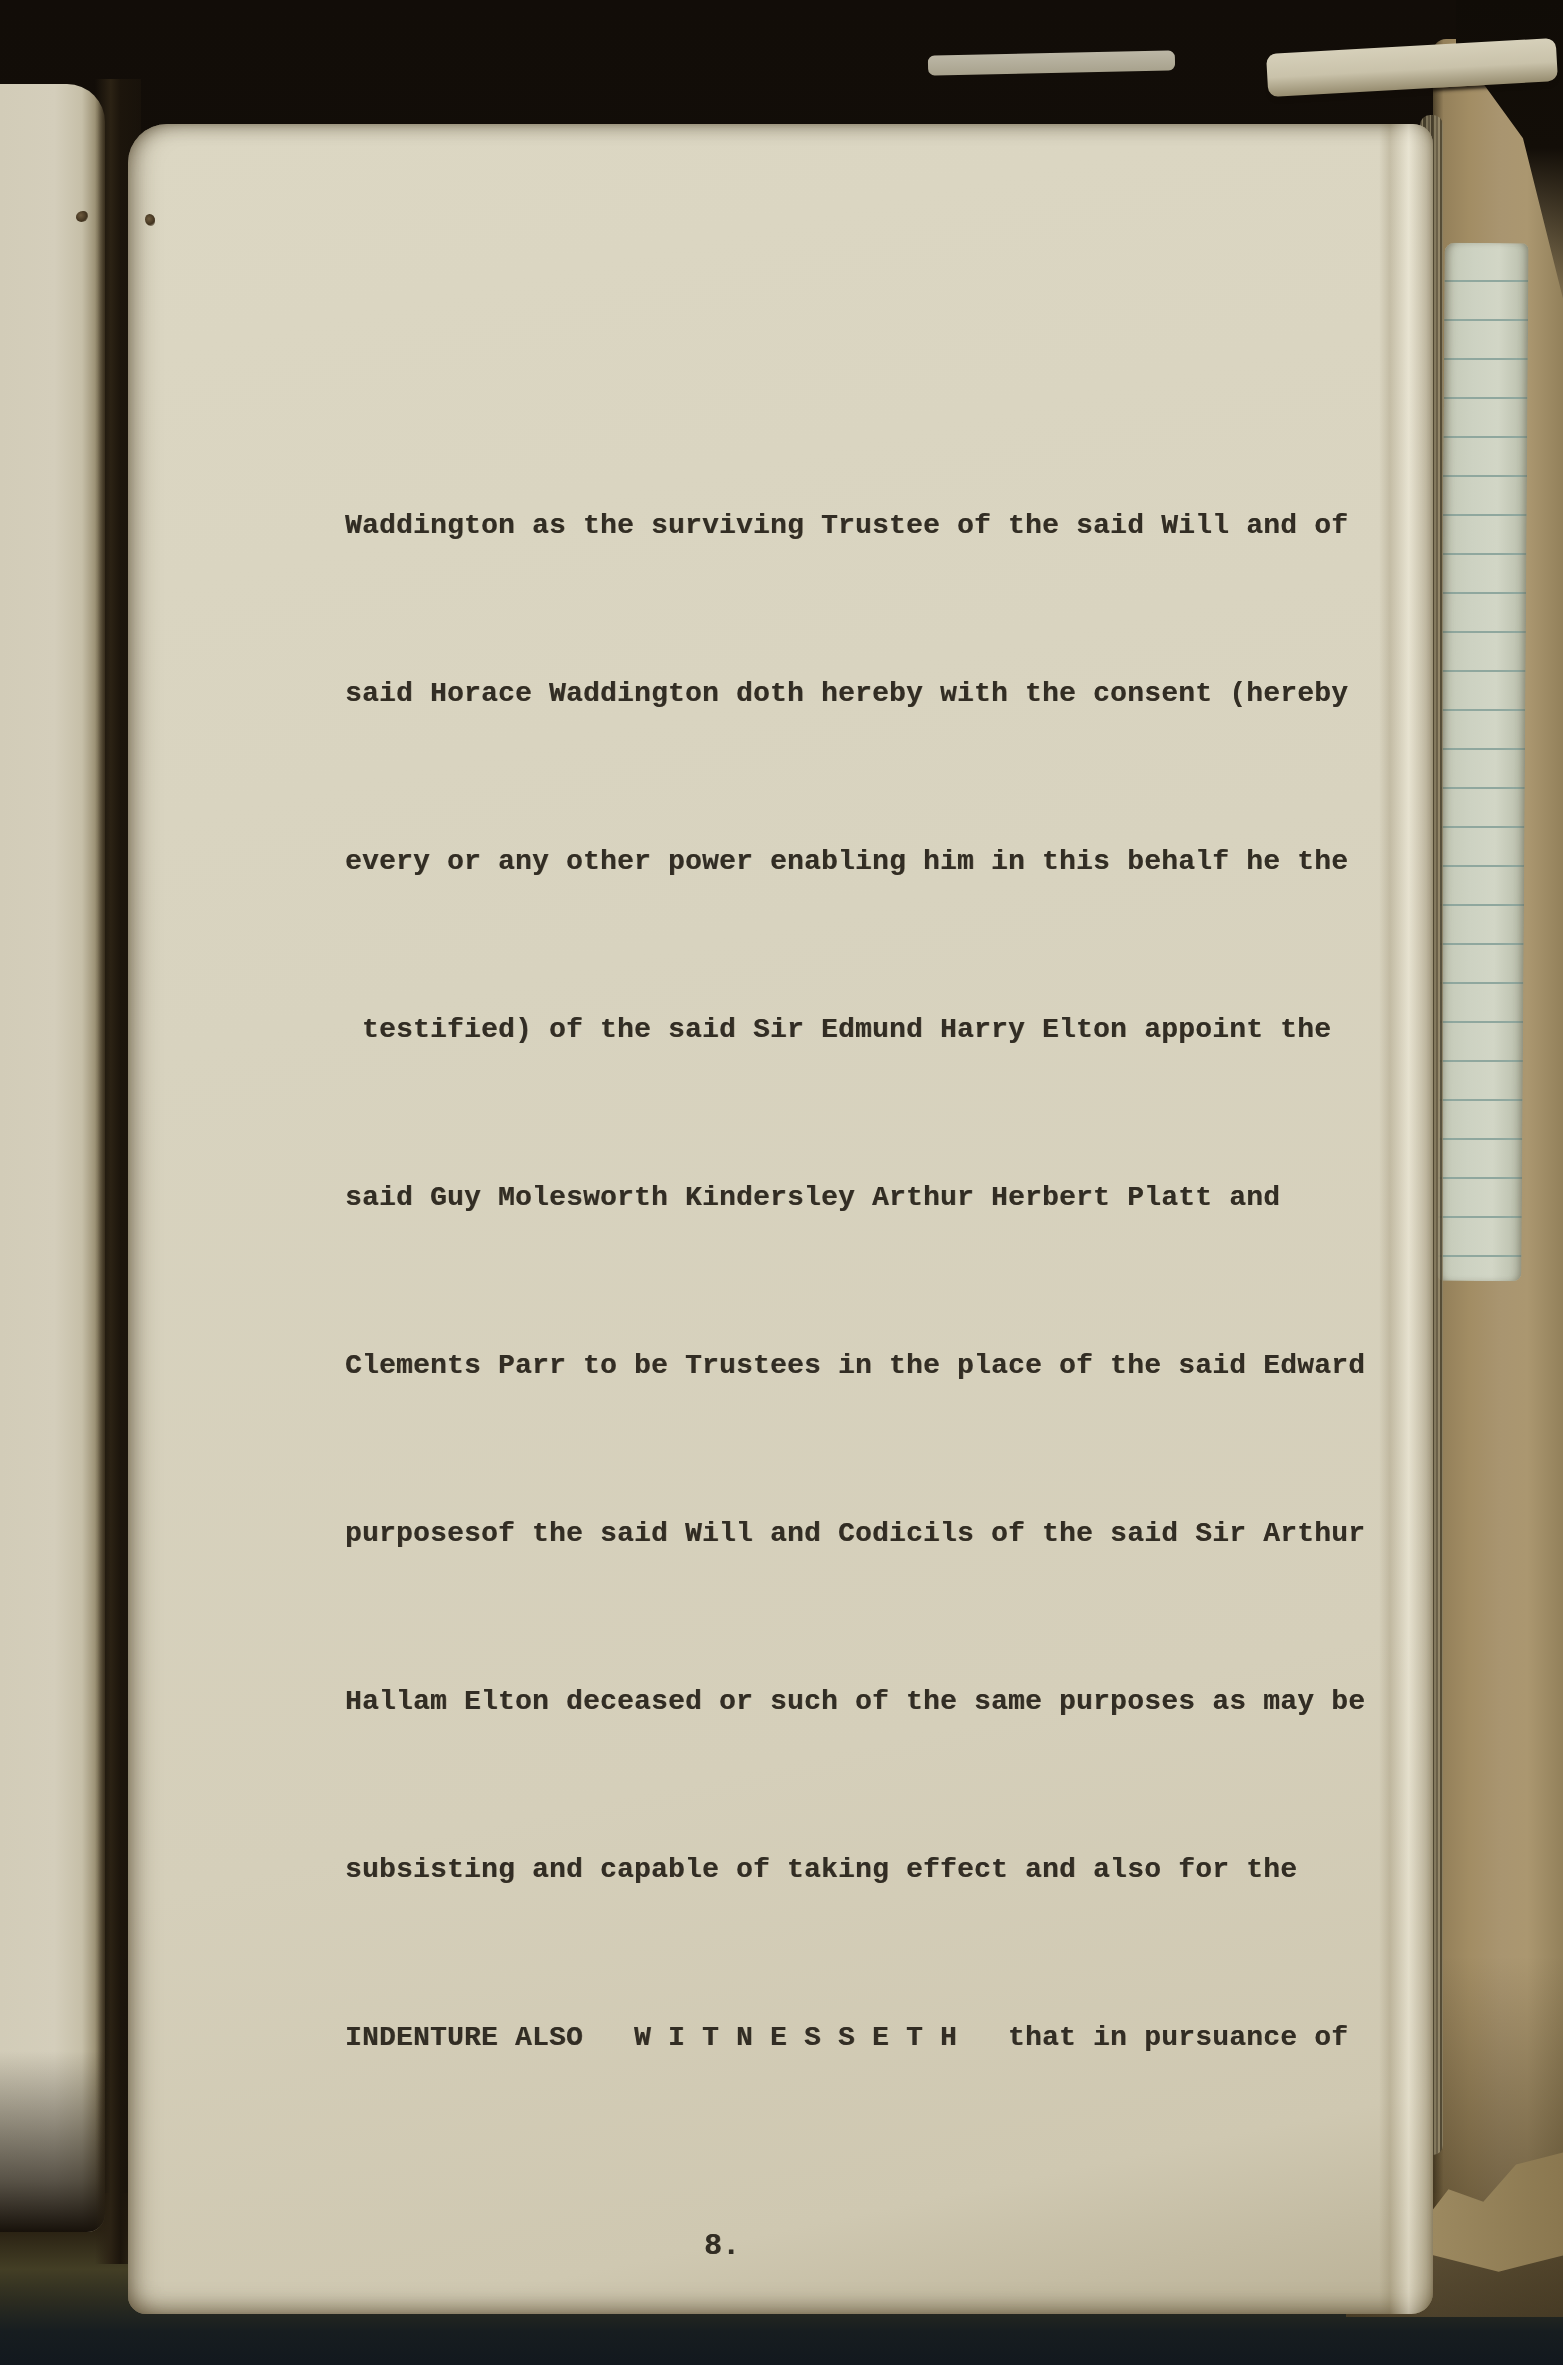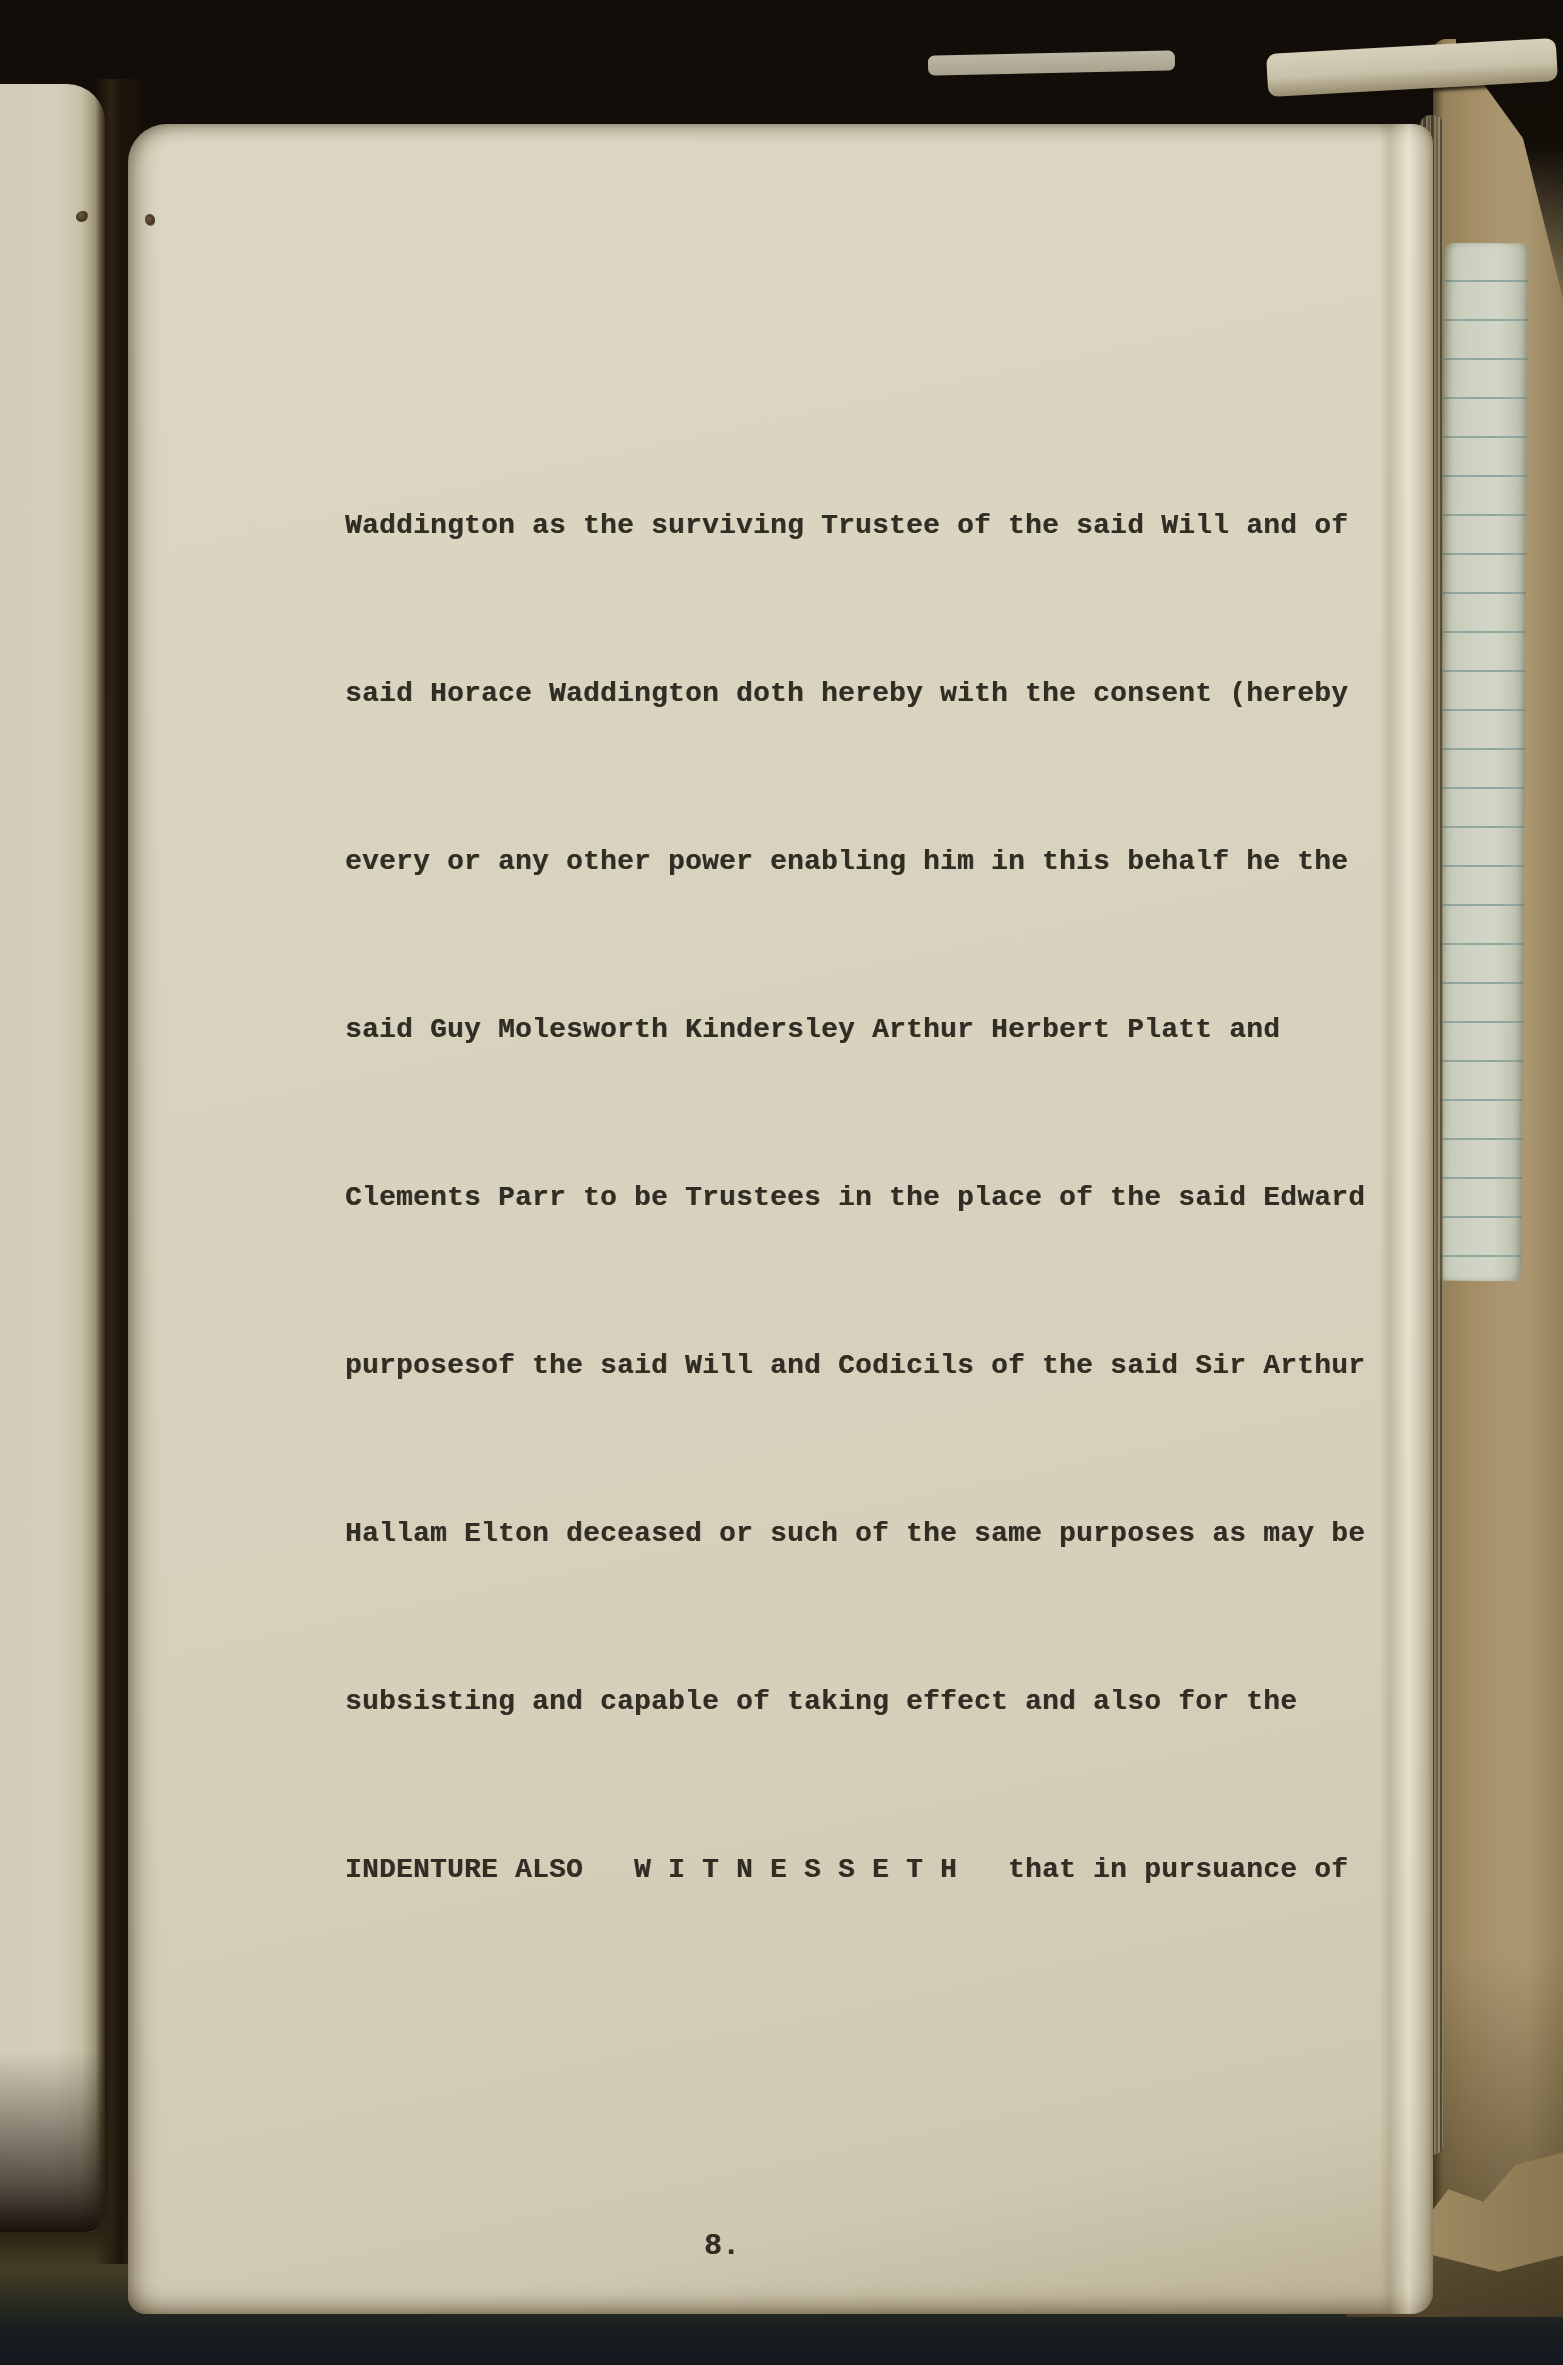--- a/index.html
+++ b/index.html
@@ -220,20 +220,21 @@
   <div class="left-strip"></div>
   <div class="gutter-shadow"></div>
 
   <div class="page">
     <div class="page-curl"></div>
 
     <div class="text-block">
       <div class="tline">Waddington as the surviving Trustee of the said Will and of</div>
       <div class="tline">said Horace Waddington doth hereby with the consent (hereby</div>
       <div class="tline">every or any other power enabling him in this behalf he the</div>
+      <div class="tline"> testified) of the said Sir Edmund Harry Elton appoint the</div>
       <div class="tline">said Guy Molesworth Kindersley Arthur Herbert Platt and</div>
       <div class="tline">Clements Parr to be Trustees in the place of the said Edward</div>
       <div class="tline">purposesof the said Will and Codicils of the said Sir Arthur</div>
       <div class="tline">Hallam Elton deceased or such of the same purposes as may be</div>
       <div class="tline">subsisting and capable of taking effect and also for the</div>
       <div class="tline">INDENTURE ALSO   W I T N E S S E T H   that in pursuance of</div>
       
       
       
       

